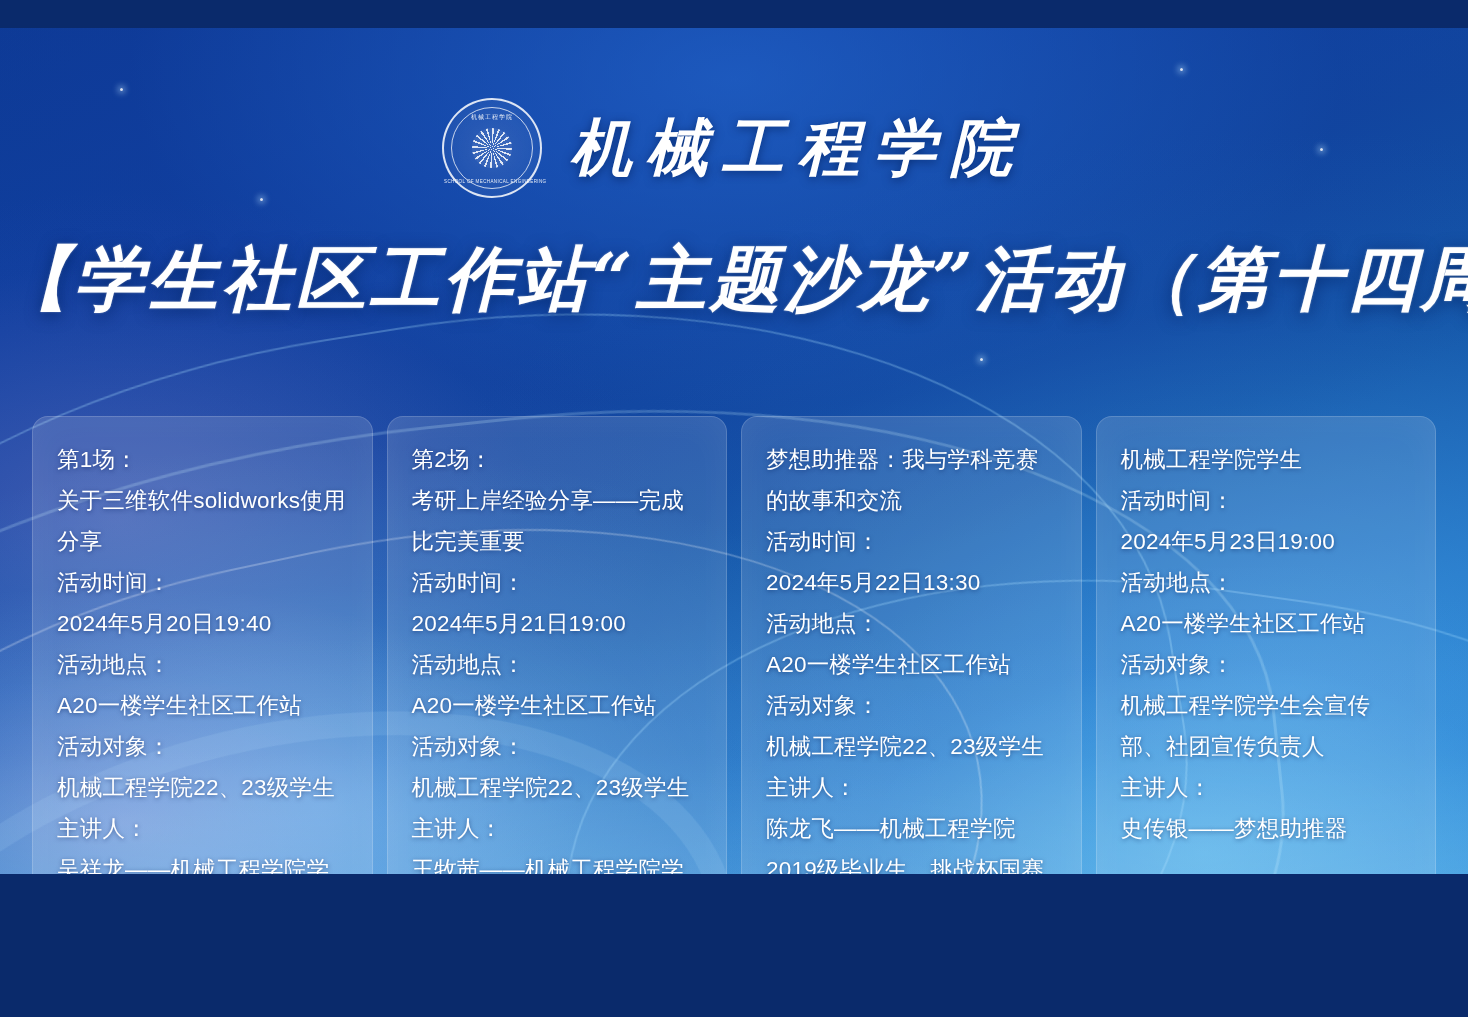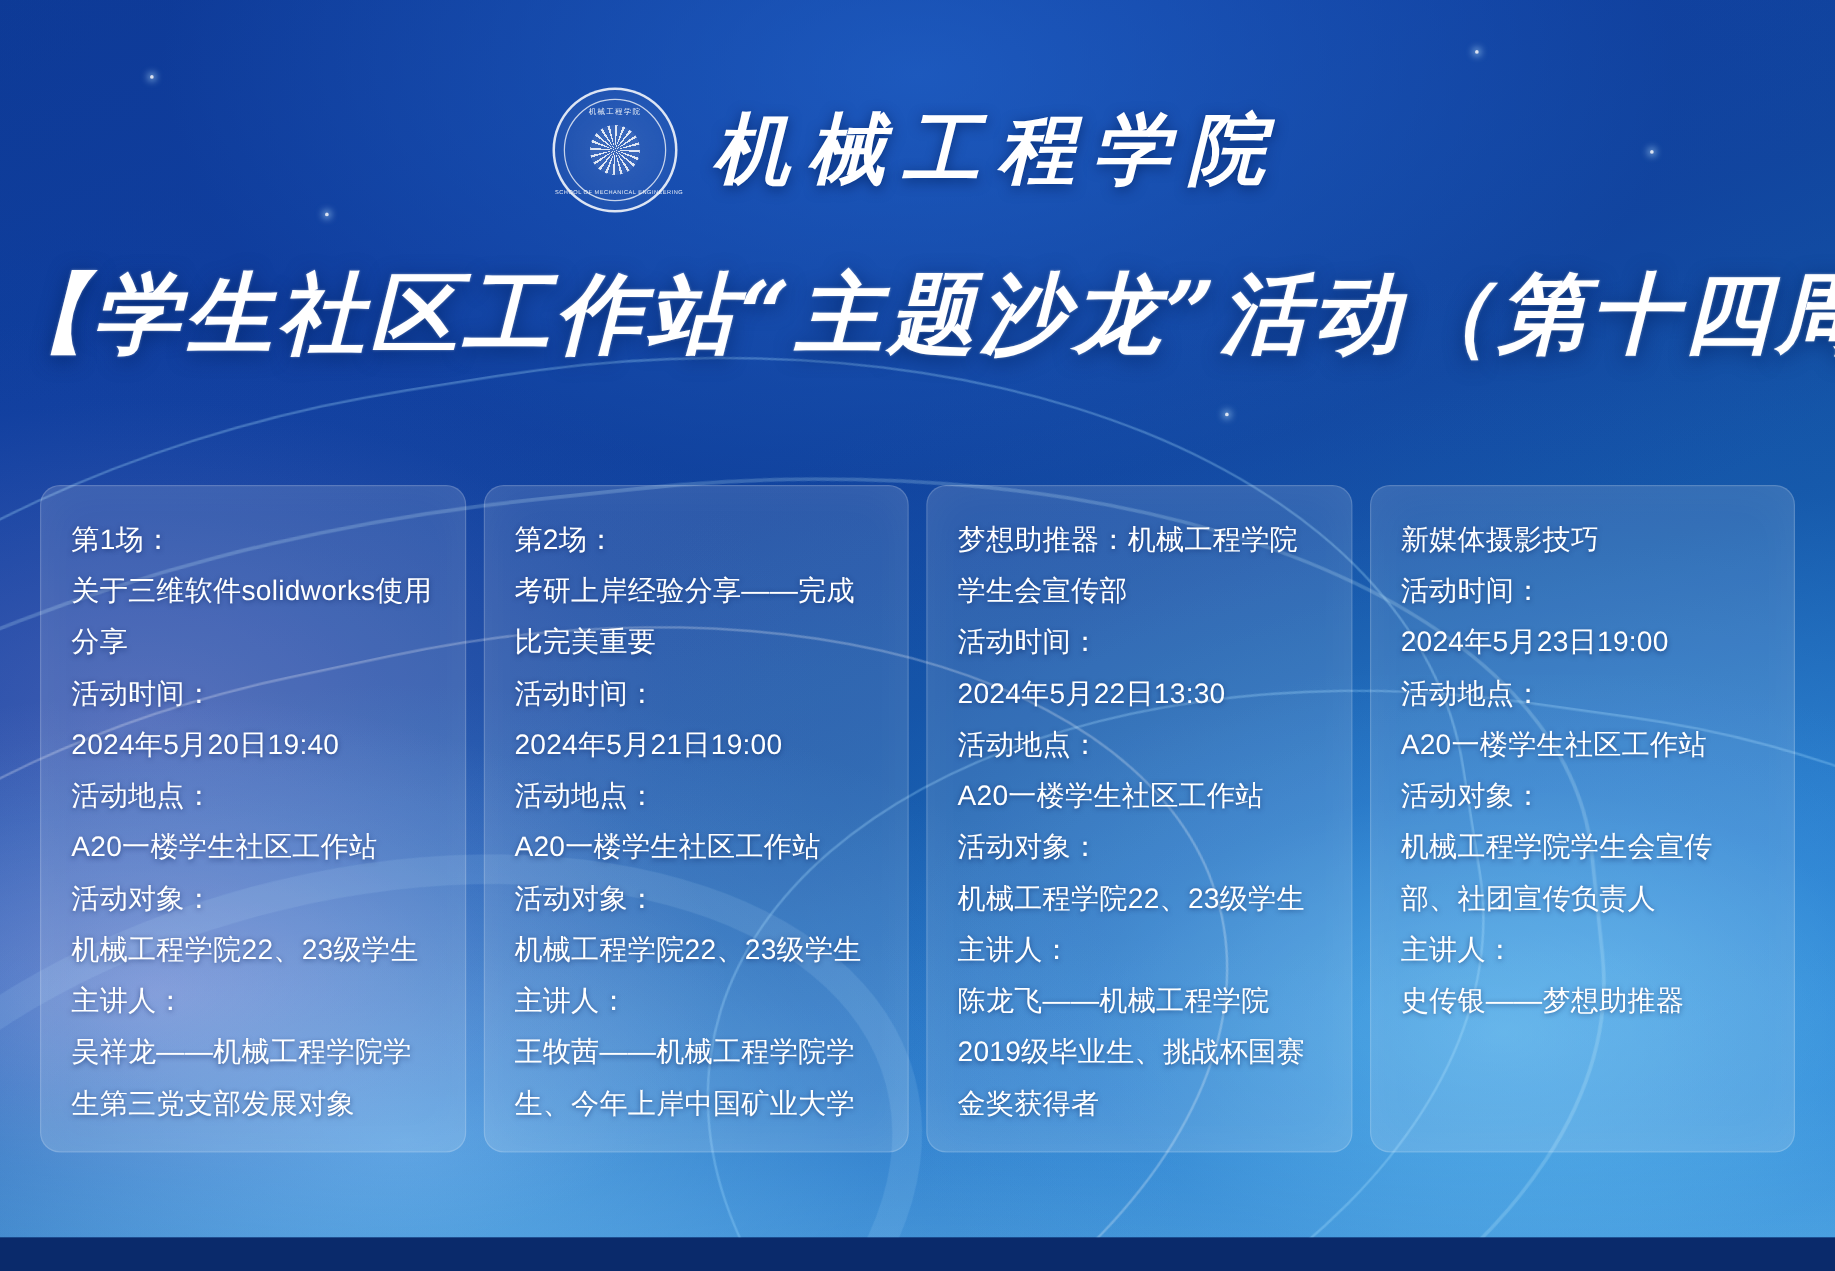--- a/index.html
+++ b/index.html
@@ -3,29 +3,30 @@
 <meta charset="utf-8">
 <style>
   html, body {
     margin: 0;
     padding: 0;
     background: #0a2a6b;
   }
   #poster {
     position: relative;
     width: 1468px;
-    height: 990px;
+    height: 846px;
     overflow: hidden;
     font-family: "Liberation Sans", "DejaVu Sans", sans-serif;
     background:
       radial-gradient(ellipse 900px 520px at 22% 92%, rgba(120,200,255,0.55) 0%, rgba(90,170,240,0.20) 42%, rgba(20,60,150,0) 70%),
       radial-gradient(ellipse 700px 420px at 8% 58%, rgba(180,150,230,0.28) 0%, rgba(80,90,200,0.05) 60%, rgba(20,60,150,0) 78%),
       radial-gradient(ellipse 1200px 700px at 88% 78%, rgba(90,190,255,0.38) 0%, rgba(40,110,200,0.10) 55%, rgba(15,50,140,0) 80%),
       radial-gradient(ellipse 1100px 600px at 50% 6%, rgba(40,110,215,0.55) 0%, rgba(18,60,160,0.25) 55%, rgba(10,40,120,0) 80%),
       linear-gradient(160deg, #0d3a95 0%, #0f3f9e 22%, #11479f 42%, #1457a8 60%, #1f6fc0 78%, #2d86cf 100%);
+    margin-top: 28px;
   }
   
   .ribbon {
     position: absolute;
     border-radius: 50%;
     pointer-events: none;
     filter: blur(0.5px);
   }
   .r1 {
     left: -320px; top: 300px; width: 1500px; height: 900px;
@@ -261,33 +262,33 @@
       <div class="line">2024年5月21日19:00</div>
       <div class="line label">活动地点：</div>
       <div class="line">A20一楼学生社区工作站</div>
       <div class="line label">活动对象：</div>
       <div class="line">机械工程学院22、23级学生</div>
       <div class="line label">主讲人：</div>
       <div class="line">王牧茜——机械工程学院学生、今年上岸中国矿业大学</div>
     </div>
 
     <div class="card">
-      <div class="line">梦想助推器：机械工程学院学生会宣传部</div>
+      <div class="line">梦想助推器：我与学科竞赛的故事和交流</div>
       <div class="line label">活动时间：</div>
       <div class="line">2024年5月22日13:30</div>
       <div class="line label">活动地点：</div>
       <div class="line">A20一楼学生社区工作站</div>
       <div class="line label">活动对象：</div>
       <div class="line">机械工程学院22、23级学生</div>
       <div class="line label">主讲人：</div>
       <div class="line">陈龙飞——机械工程学院2019级毕业生、挑战杯国赛金奖获得者</div>
     </div>
 
     <div class="card">
-      <div class="line">新媒体摄影技巧</div>
+      <div class="line">机械工程学院学生</div>
       <div class="line label">活动时间：</div>
       <div class="line">2024年5月23日19:00</div>
       <div class="line label">活动地点：</div>
       <div class="line">A20一楼学生社区工作站</div>
       <div class="line label">活动对象：</div>
       <div class="line">机械工程学院学生会宣传部、社团宣传负责人</div>
       <div class="line label">主讲人：</div>
       <div class="line">史传银——梦想助推器</div>
     </div>
 

